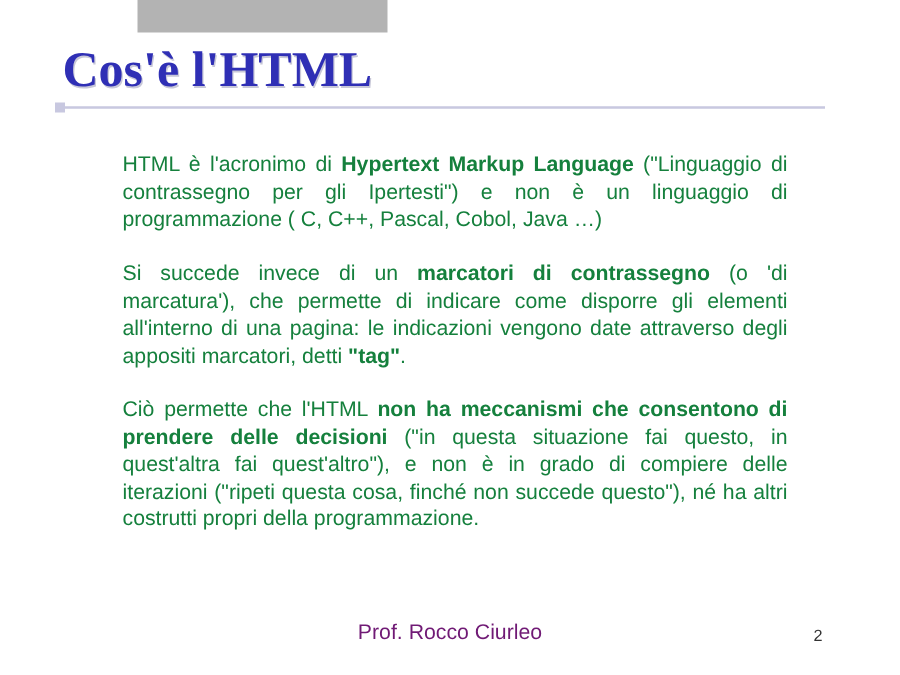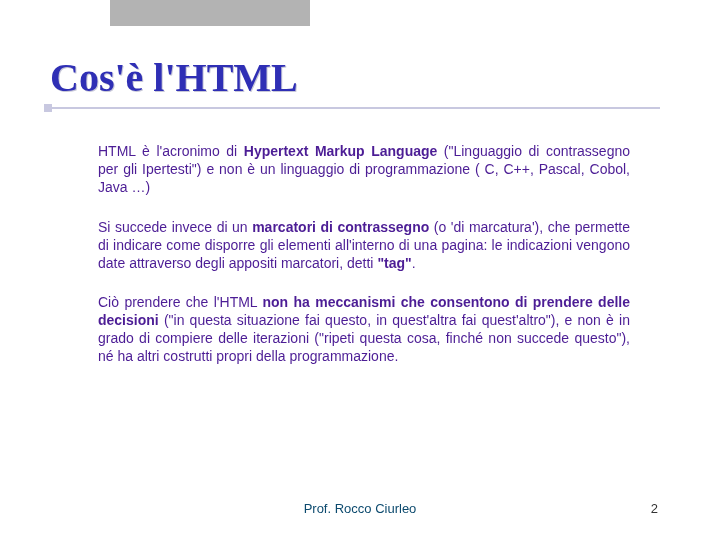--- a/index.html
+++ b/index.html
@@ -14,21 +14,20 @@
   .top-bar {
     position: absolute;
     top: 0;
     left: 110px;
     width: 200px;
     height: 26px;
     background: #b3b3b3;
   }
   .content {
     padding: 32px 50px 0 50px;
-    margin-top: 22px;
   }
   .title {
     font-family: "Times New Roman", Times, serif;
     font-size: 40px;
     font-weight: bold;
     color: #2f2fb5;
     text-shadow: 1px 1px 0 #c8c8d8;
     margin-bottom: 6px;
   }
   .title-underline {
@@ -41,35 +40,35 @@
   .title-underline::before {
     content: "";
     position: absolute;
     left: -6px;
     top: -3px;
     width: 8px;
     height: 8px;
     background: #c8c8e0;
   }
   .para {
-    font-size: 14px;
+    font-size: 17px;
     line-height: 1.28;
-    color: #4c1d95;
+    color: #15803d;
     margin: 0 40px 22px 48px;
     text-align: justify;
   }
   .footer {
     position: absolute;
     bottom: 24px;
     left: 0;
     width: 100%;
     display: flex;
     justify-content: center;
-    font-size: 13px;
-    color: #0c4a6e;
+    font-size: 17px;
+    color: #701a75;
   }
   .page-num {
     position: absolute;
     bottom: 24px;
     right: 62px;
     font-size: 13px;
     color: #333;
   }
   b { font-weight: bold; }
 </style>
@@ -84,18 +83,18 @@
 
   <p class="para">
     <span>HTML è l'acronimo di </span><b>Hypertext Markup Language</b><span> ("Linguaggio di contrassegno per gli Ipertesti") e non è un linguaggio di programmazione ( C,  C++,  Pascal, Cobol, Java …)</span>
   </p>
 
   <p class="para">
     <span>Si succede invece di un </span><b>marcatori di contrassegno</b><span> (o 'di marcatura'), che permette di indicare come disporre gli elementi all'interno di una pagina: le indicazioni vengono date attraverso degli appositi marcatori, detti </span><b>"tag"</b><span>.</span>
   </p>
 
   <p class="para">
-    <span>Ciò prendere che l'HTML </span><b>non ha meccanismi che consentono di prendere delle decisioni</b><span> ("in questa situazione fai questo, in quest'altra fai quest'altro"), e non è in grado di compiere delle iterazioni ("ripeti questa cosa, finché non succede questo"), né ha altri costrutti propri della programmazione.</span>
+    <span>Ciò permette che l'HTML </span><b>non ha meccanismi che consentono di prendere delle decisioni</b><span> ("in questa situazione fai questo, in quest'altra fai quest'altro"), e non è in grado di compiere delle iterazioni ("ripeti questa cosa, finché non succede questo"), né ha altri costrutti propri della programmazione.</span>
   </p>
 </div>
 
 <div class="footer">Prof. Rocco Ciurleo</div>
 <div class="page-num">2</div>
 
 </body></html>

